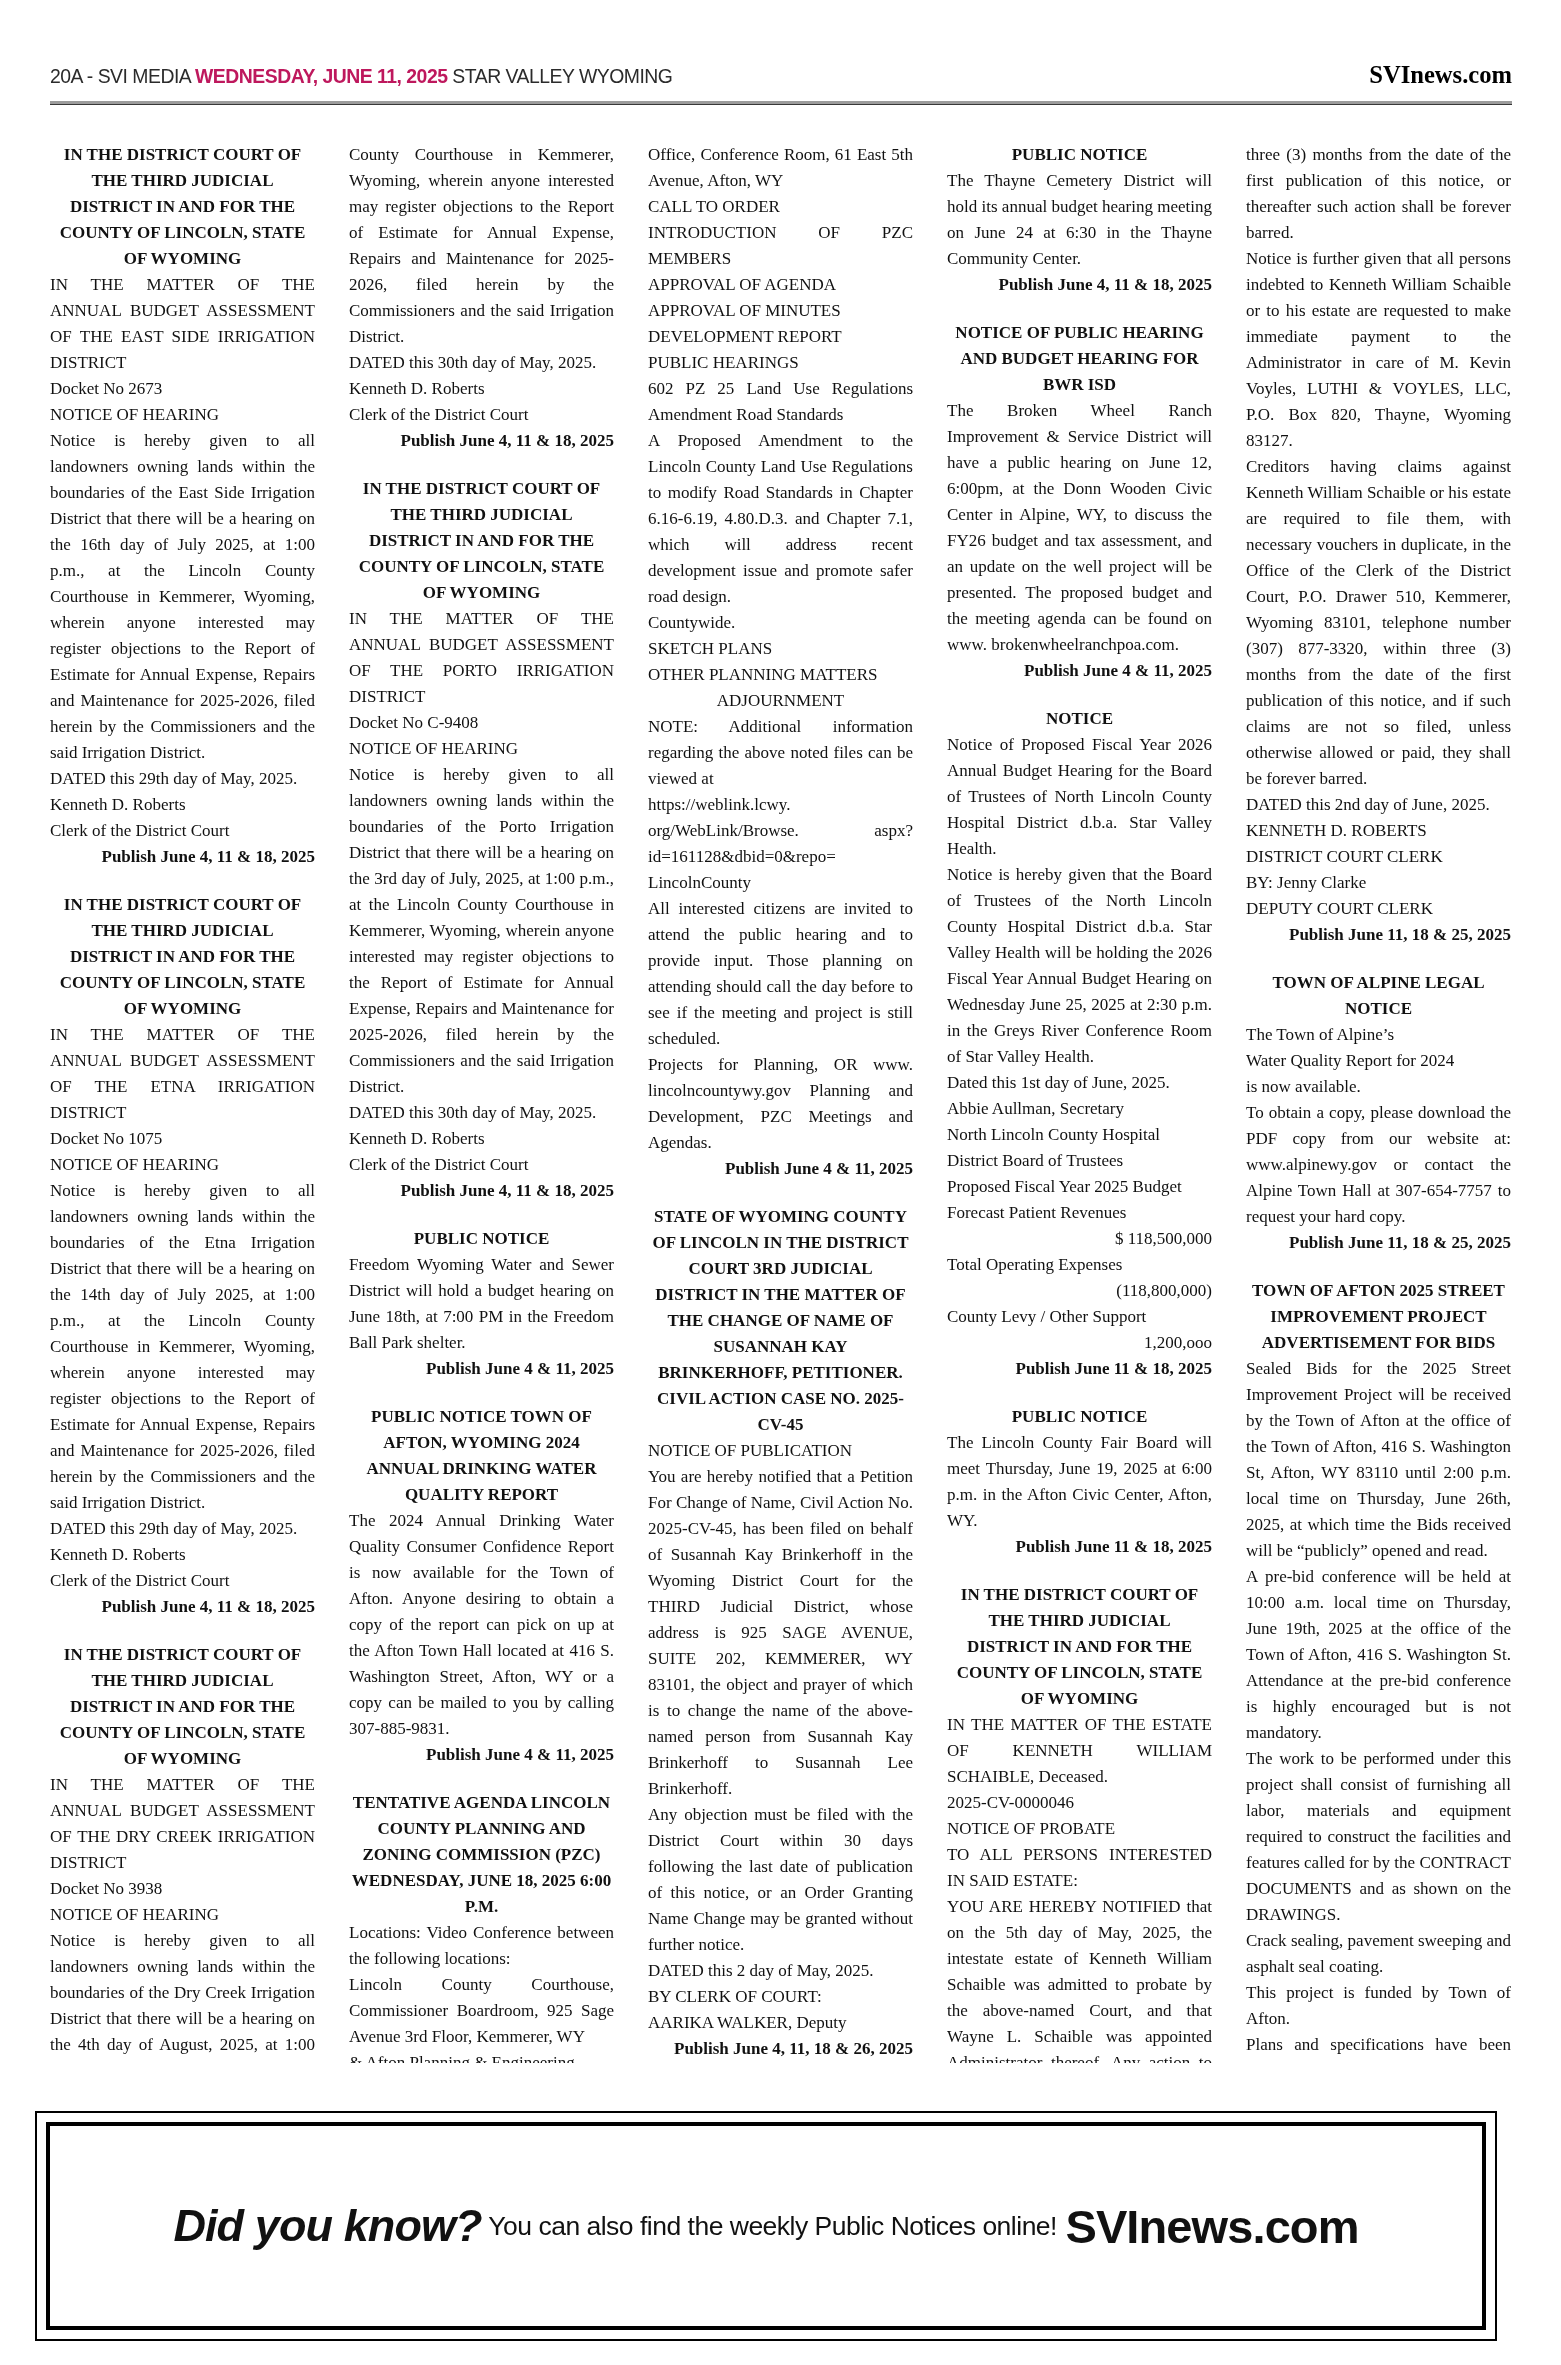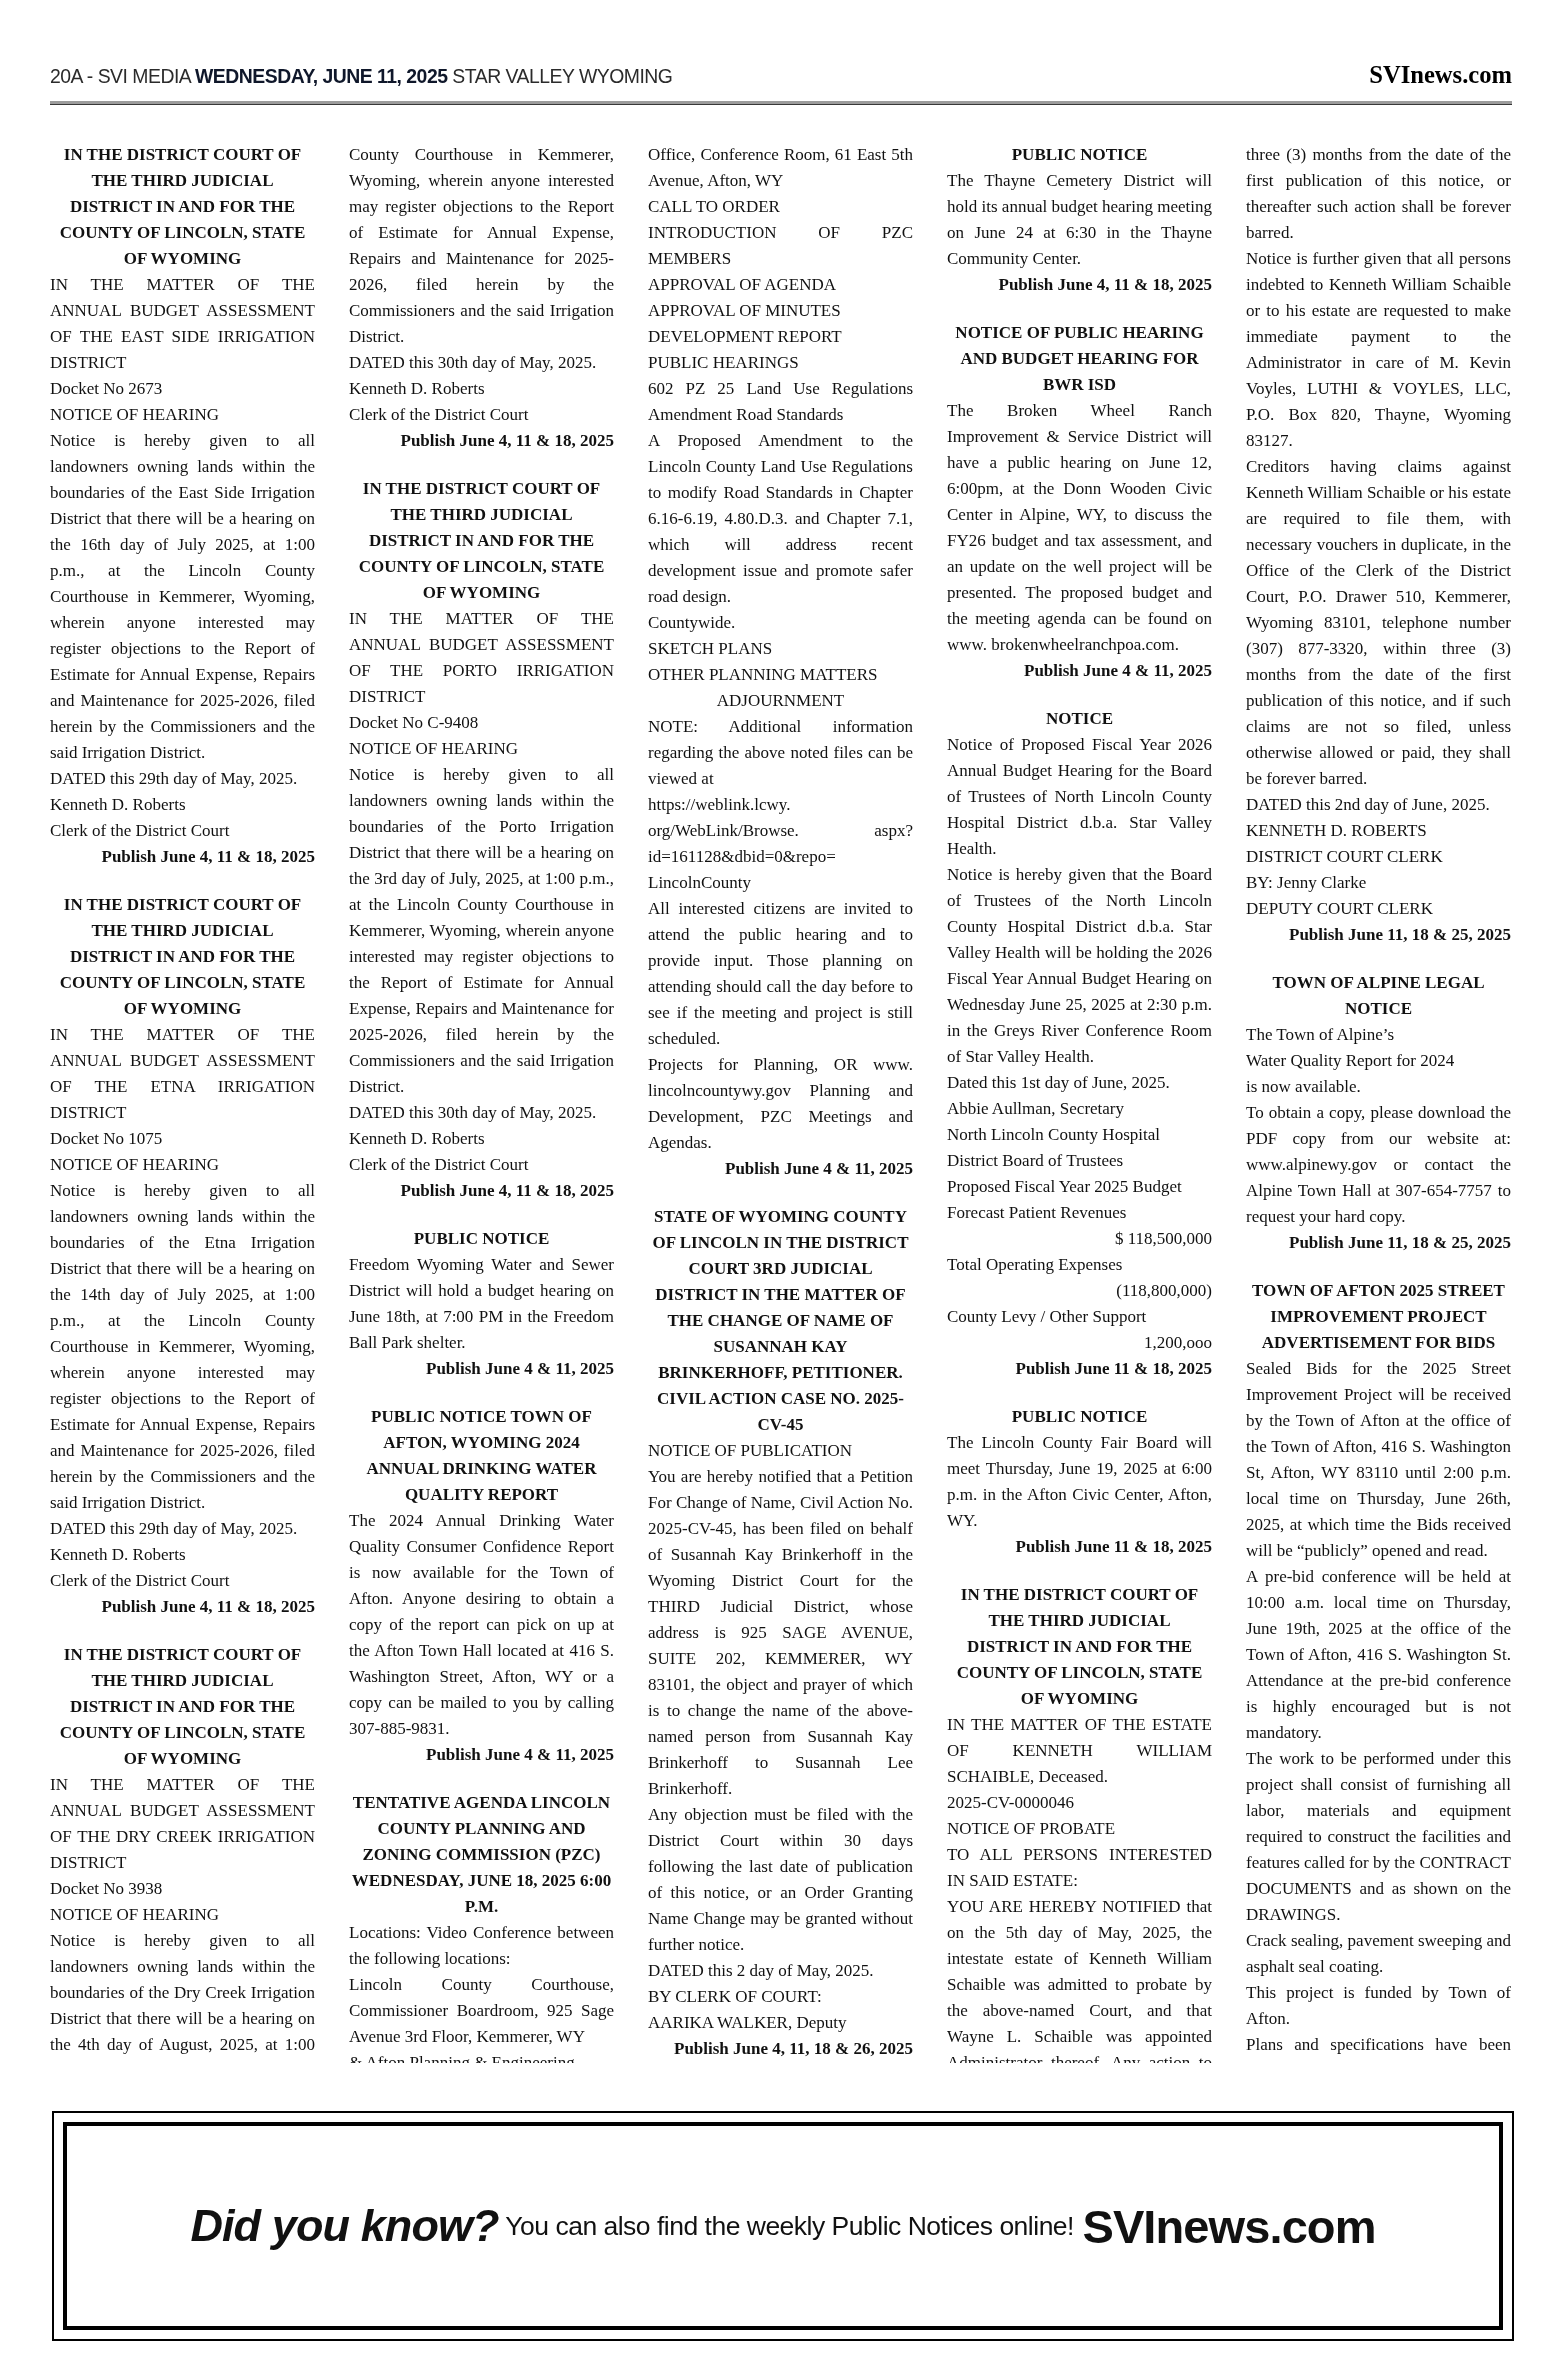--- a/index.html
+++ b/index.html
@@ -4,40 +4,40 @@
 <style>
   html,body{margin:0;padding:0;background:#e8e8e8;}
   .page{position:relative;width:1561px;height:2413px;background:#ffffff;
         font-family:"Liberation Serif", serif;color:#111;overflow:hidden;}
 
   
   .header{position:absolute;top:61px;left:50px;width:1462px;
           display:flex;justify-content:space-between;align-items:baseline;}
   .folio-left{font-family:"Liberation Sans", sans-serif;font-size:19.4px;
               letter-spacing:-0.5px;color:#2b2b2b;white-space:nowrap;}
-  .folio-left b{color:#0f172a;}
+  .folio-left b{color:#be185d;}
   .folio-right{font-family:"Liberation Serif", serif;font-weight:bold;
                font-size:24.6px;color:#000;}
   .header-rule{position:absolute;top:101px;left:50px;width:1462px;height:3.3px;
                background:#9c9c9c;border-bottom:1.9px solid #383838;}
 
   
   .columns{position:absolute;top:142px;left:50px;width:1462px;height:1921px;
            display:flex;gap:34px;}
   .col{width:265px;flex:0 0 265px;overflow:hidden;
        font-size:17px;line-height:26px;text-align:justify;}
   .blk{margin:0;}
   .blk.h{font-weight:bold;text-align:center;}
   .blk.c{text-align:center;}
   .blk.r{text-align:right;}
   .blk.pub{font-weight:bold;text-align:right;}
   .blk.sp{height:22px;}
 
   
-  .banner{position:absolute;left:52px;top:2111px;width:1462px;height:230px;
+  .banner{position:absolute;left:35px;top:2111px;width:1462px;height:230px;
           border:2.8px solid #000;padding:9px;box-sizing:border-box;}
   .banner-inner{border:4.7px solid #000;width:100%;height:100%;box-sizing:border-box;
                 display:flex;align-items:center;justify-content:center;
                 font-family:"Liberation Sans", sans-serif;white-space:nowrap;}
   .banner-lead{font-style:italic;font-weight:bold;font-size:45px;letter-spacing:-0.9px;}
   .banner-middle{font-weight:normal;font-size:26.5px;margin-left:6.6px;letter-spacing:-0.5px;}
   .banner-site{font-weight:bold;font-size:47px;margin-left:8.5px;letter-spacing:-0.9px;}
 </style>
 </head>
 <body>

